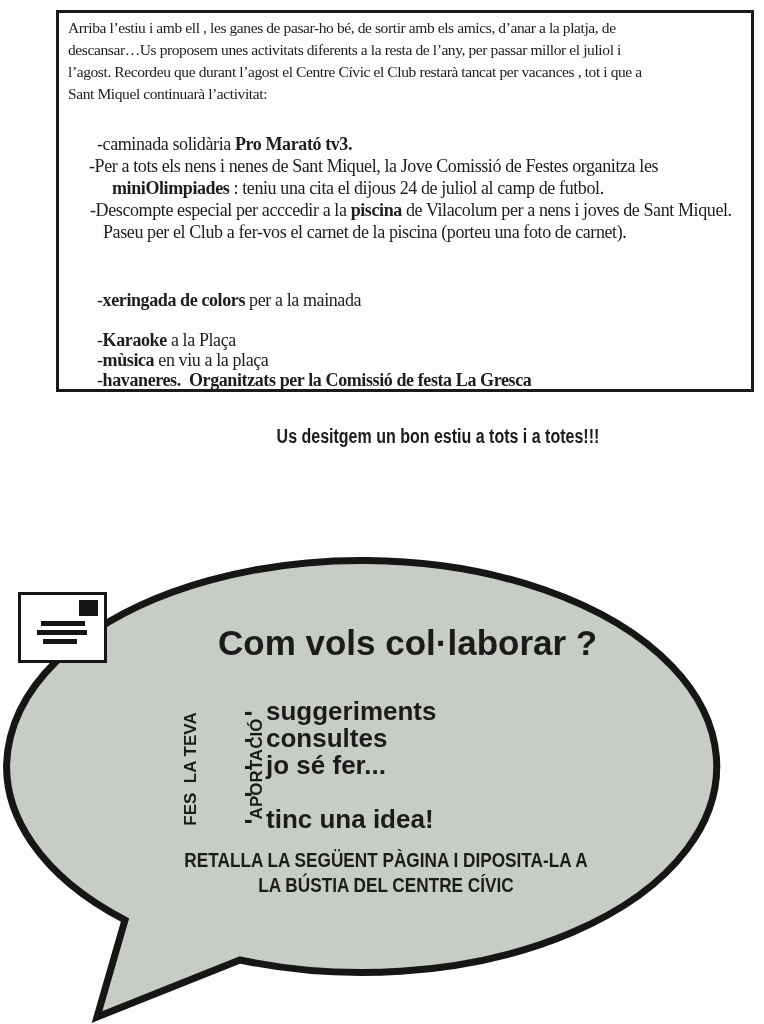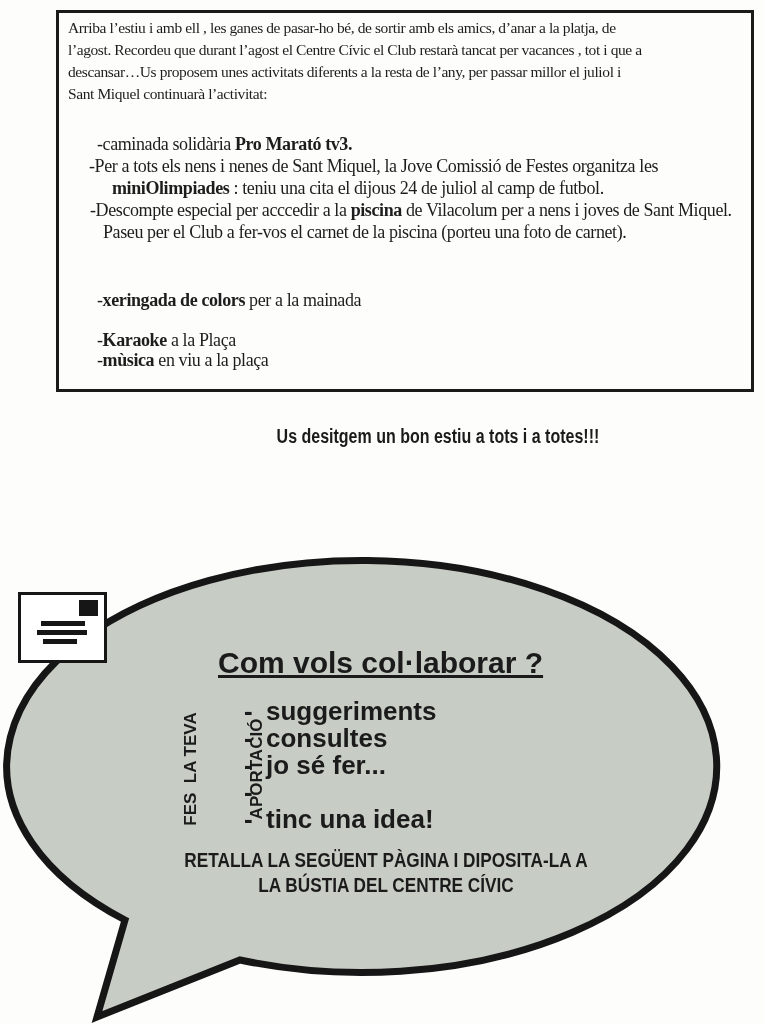--- a/index.html
+++ b/index.html
@@ -30,22 +30,22 @@
     position:absolute; left:240px; top:424px; width:366px; text-align:center;
     font-family:"Liberation Sans", sans-serif; font-weight:bold;
     font-size:20px; line-height:24px; color:#1b1b1b; white-space:nowrap;
     transform:scaleX(.8); transform-origin:center;
   }
 
   
   svg.bubble { position:absolute; left:0; top:0; }
   .bubble-text { font-family:"Liberation Sans", sans-serif; font-weight:bold; color:#1b1b1b; }
   .bubble-heading {
-    position:absolute; left:218px; top:648px;
-    font-size:30px; line-height:30px; white-space:nowrap;text-decoration:underline;
+    position:absolute; left:218px; top:628px;
+    font-size:35px; line-height:30px; white-space:nowrap;
   }
   .bubble-item { position:absolute; left:244px; display:flex; font-size:26px; line-height:30px; white-space:nowrap; }
   .bubble-item .dash { width:22px; }
   .it0 { top:696px; } .it1 { top:723px; } .it2 { top:750px; } .it3 { top:777px; } .it4 { top:804px; }
   .bubble-footer {
     position:absolute; left:126px; top:848px; width:520px; text-align:center;
     font-size:20px; line-height:25px; transform:scaleX(.86); transform-origin:center;
   }
   .side-label {
     position:absolute; left:93px; top:745px; width:134px; height:48px;
@@ -66,34 +66,35 @@
 </style>
 </head>
 <body>
 
 <div class="page">
 
   <div class="notice-box"></div>
 
   <div class="paragraph">
     <div class="pline">Arriba l’estiu i amb ell , les ganes de pasar-ho bé, de sortir amb els amics, d’anar a la platja, de</div>
+    <div class="pline">descansar…Us proposem unes activitats diferents a la resta de l’any, per passar millor el juliol i</div>
     <div class="pline">l’agost. Recordeu que durant l’agost el Centre Cívic el Club restarà tancat per vacances , tot i que a</div>
-    <div class="pline">descansar…Us proposem unes activitats diferents a la resta de l’any, per passar millor el juliol i</div>
     <div class="pline">Sant Miquel continuarà l’activitat:</div>
   </div>
 
   <div class="serifline" style="left:97px;top:134px"><span>-caminada solidària </span><b>Pro Marató tv3.</b><span></span></div>
   <div class="serifline" style="left:89px;top:156px"><span>-Per a tots els nens i nenes de Sant Miquel, la Jove Comissió de Festes organitza les</span><b></b><span></span></div>
   <div class="serifline" style="left:112px;top:178px"><span></span><b>miniOlimpiades</b><span> : teniu una cita el dijous 24 de juliol al camp de futbol.</span></div>
   <div class="serifline" style="left:90px;top:200px"><span>-Descompte especial per acccedir a la </span><b>piscina</b><span> de Vilacolum per a nens i joves de Sant Miquel.</span></div>
   <div class="serifline" style="left:97px;top:290px"><span>-</span><b>xeringada de colors</b><span> per a la mainada</span></div>
 
   <div class="serifline" style="left:103px;top:222px"><span>Paseu per el Club a fer-vos el carnet de la piscina (porteu una foto de carnet).</span><b></b><span></span></div>
   <div class="serifline" style="left:97px;top:330px"><span>-</span><b>Karaoke</b><span> a la Plaça</span></div>
   <div class="serifline" style="left:97px;top:350px"><span>-</span><b>mùsica</b><span> en viu a la plaça</span></div>
+  <div class="serifline" style="left:97px;top:370px"><span>-</span><b>havaneres.  Organitzats per la Comissió de festa La Gresca</b><span></span></div>
 
   <div class="banner">Us desitgem un bon estiu a tots i a totes!!!</div>
 
   <svg class="bubble" width="764" height="1024" viewBox="0 0 764 1024" aria-hidden="true">
     <path d="M 97 1017 L 240 960 A 355 206 0 1 0 125 920 Z" stroke="#161616" stroke-width="7" stroke-linejoin="miter" stroke-miterlimit="12" fill="#c7cdc5"></path>
   </svg>
 
   <div class="bubble-heading bubble-text">Com vols col·laborar ?</div>
 
   <div class="bubble-item bubble-text it0">

